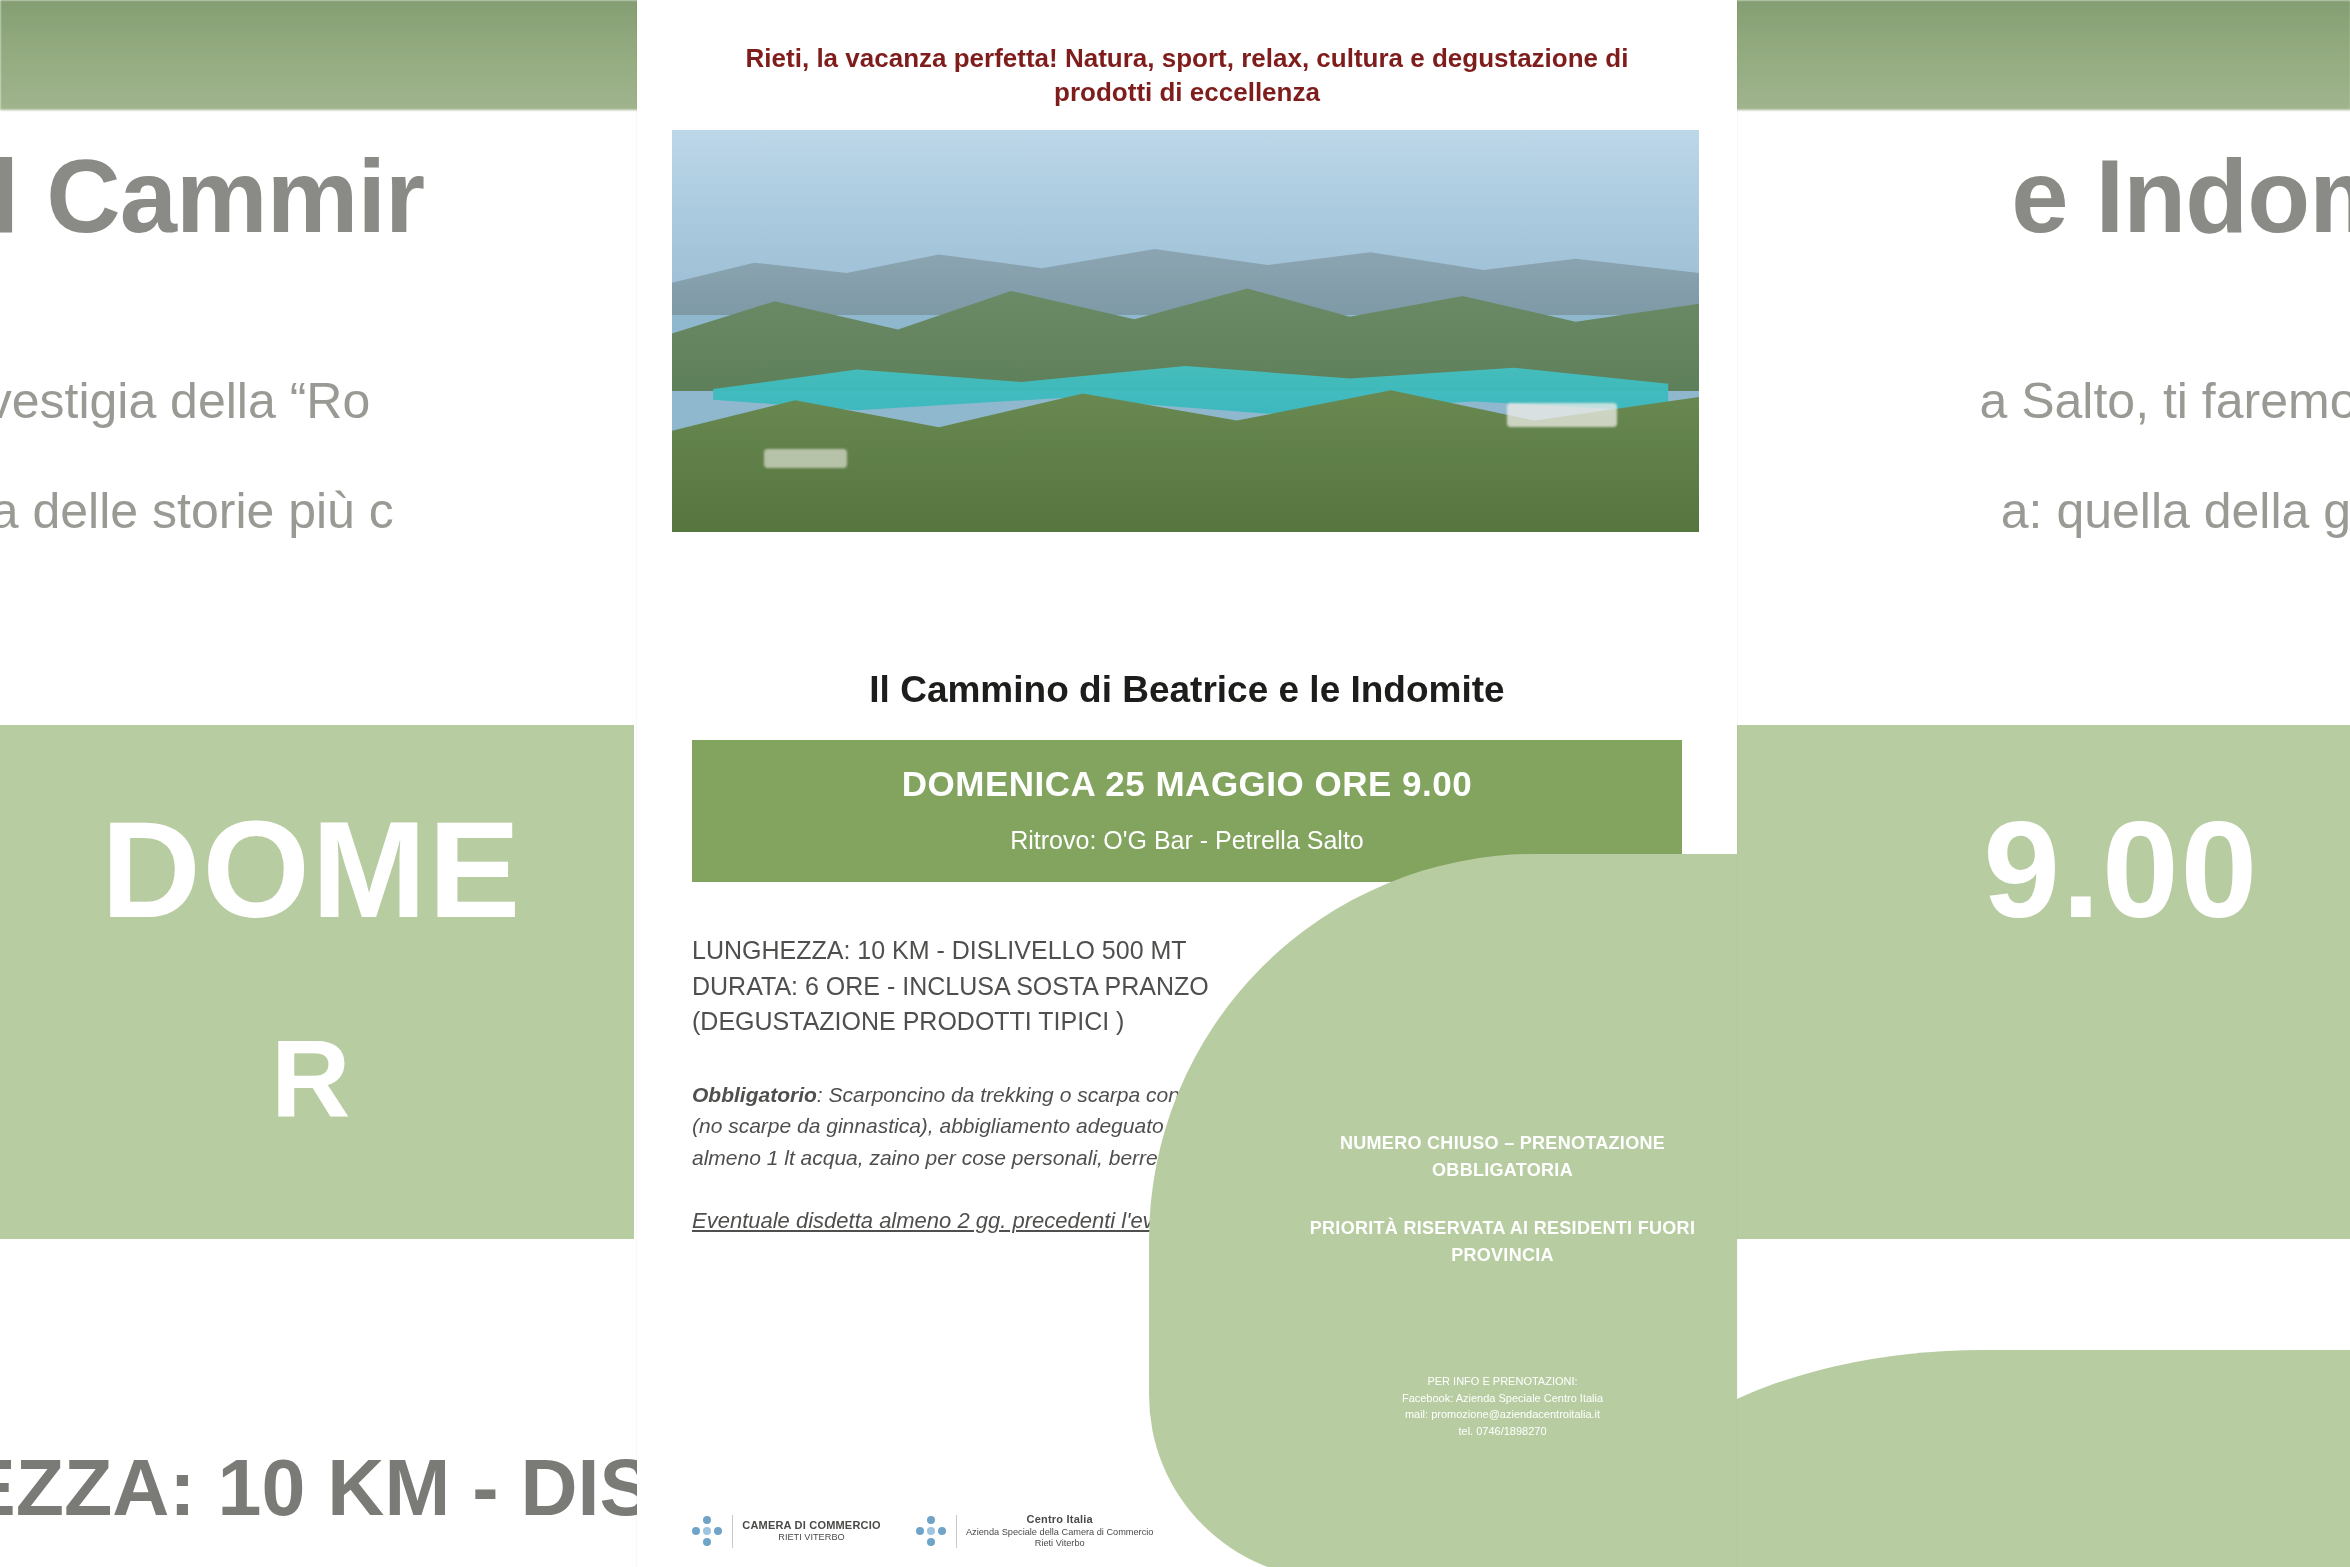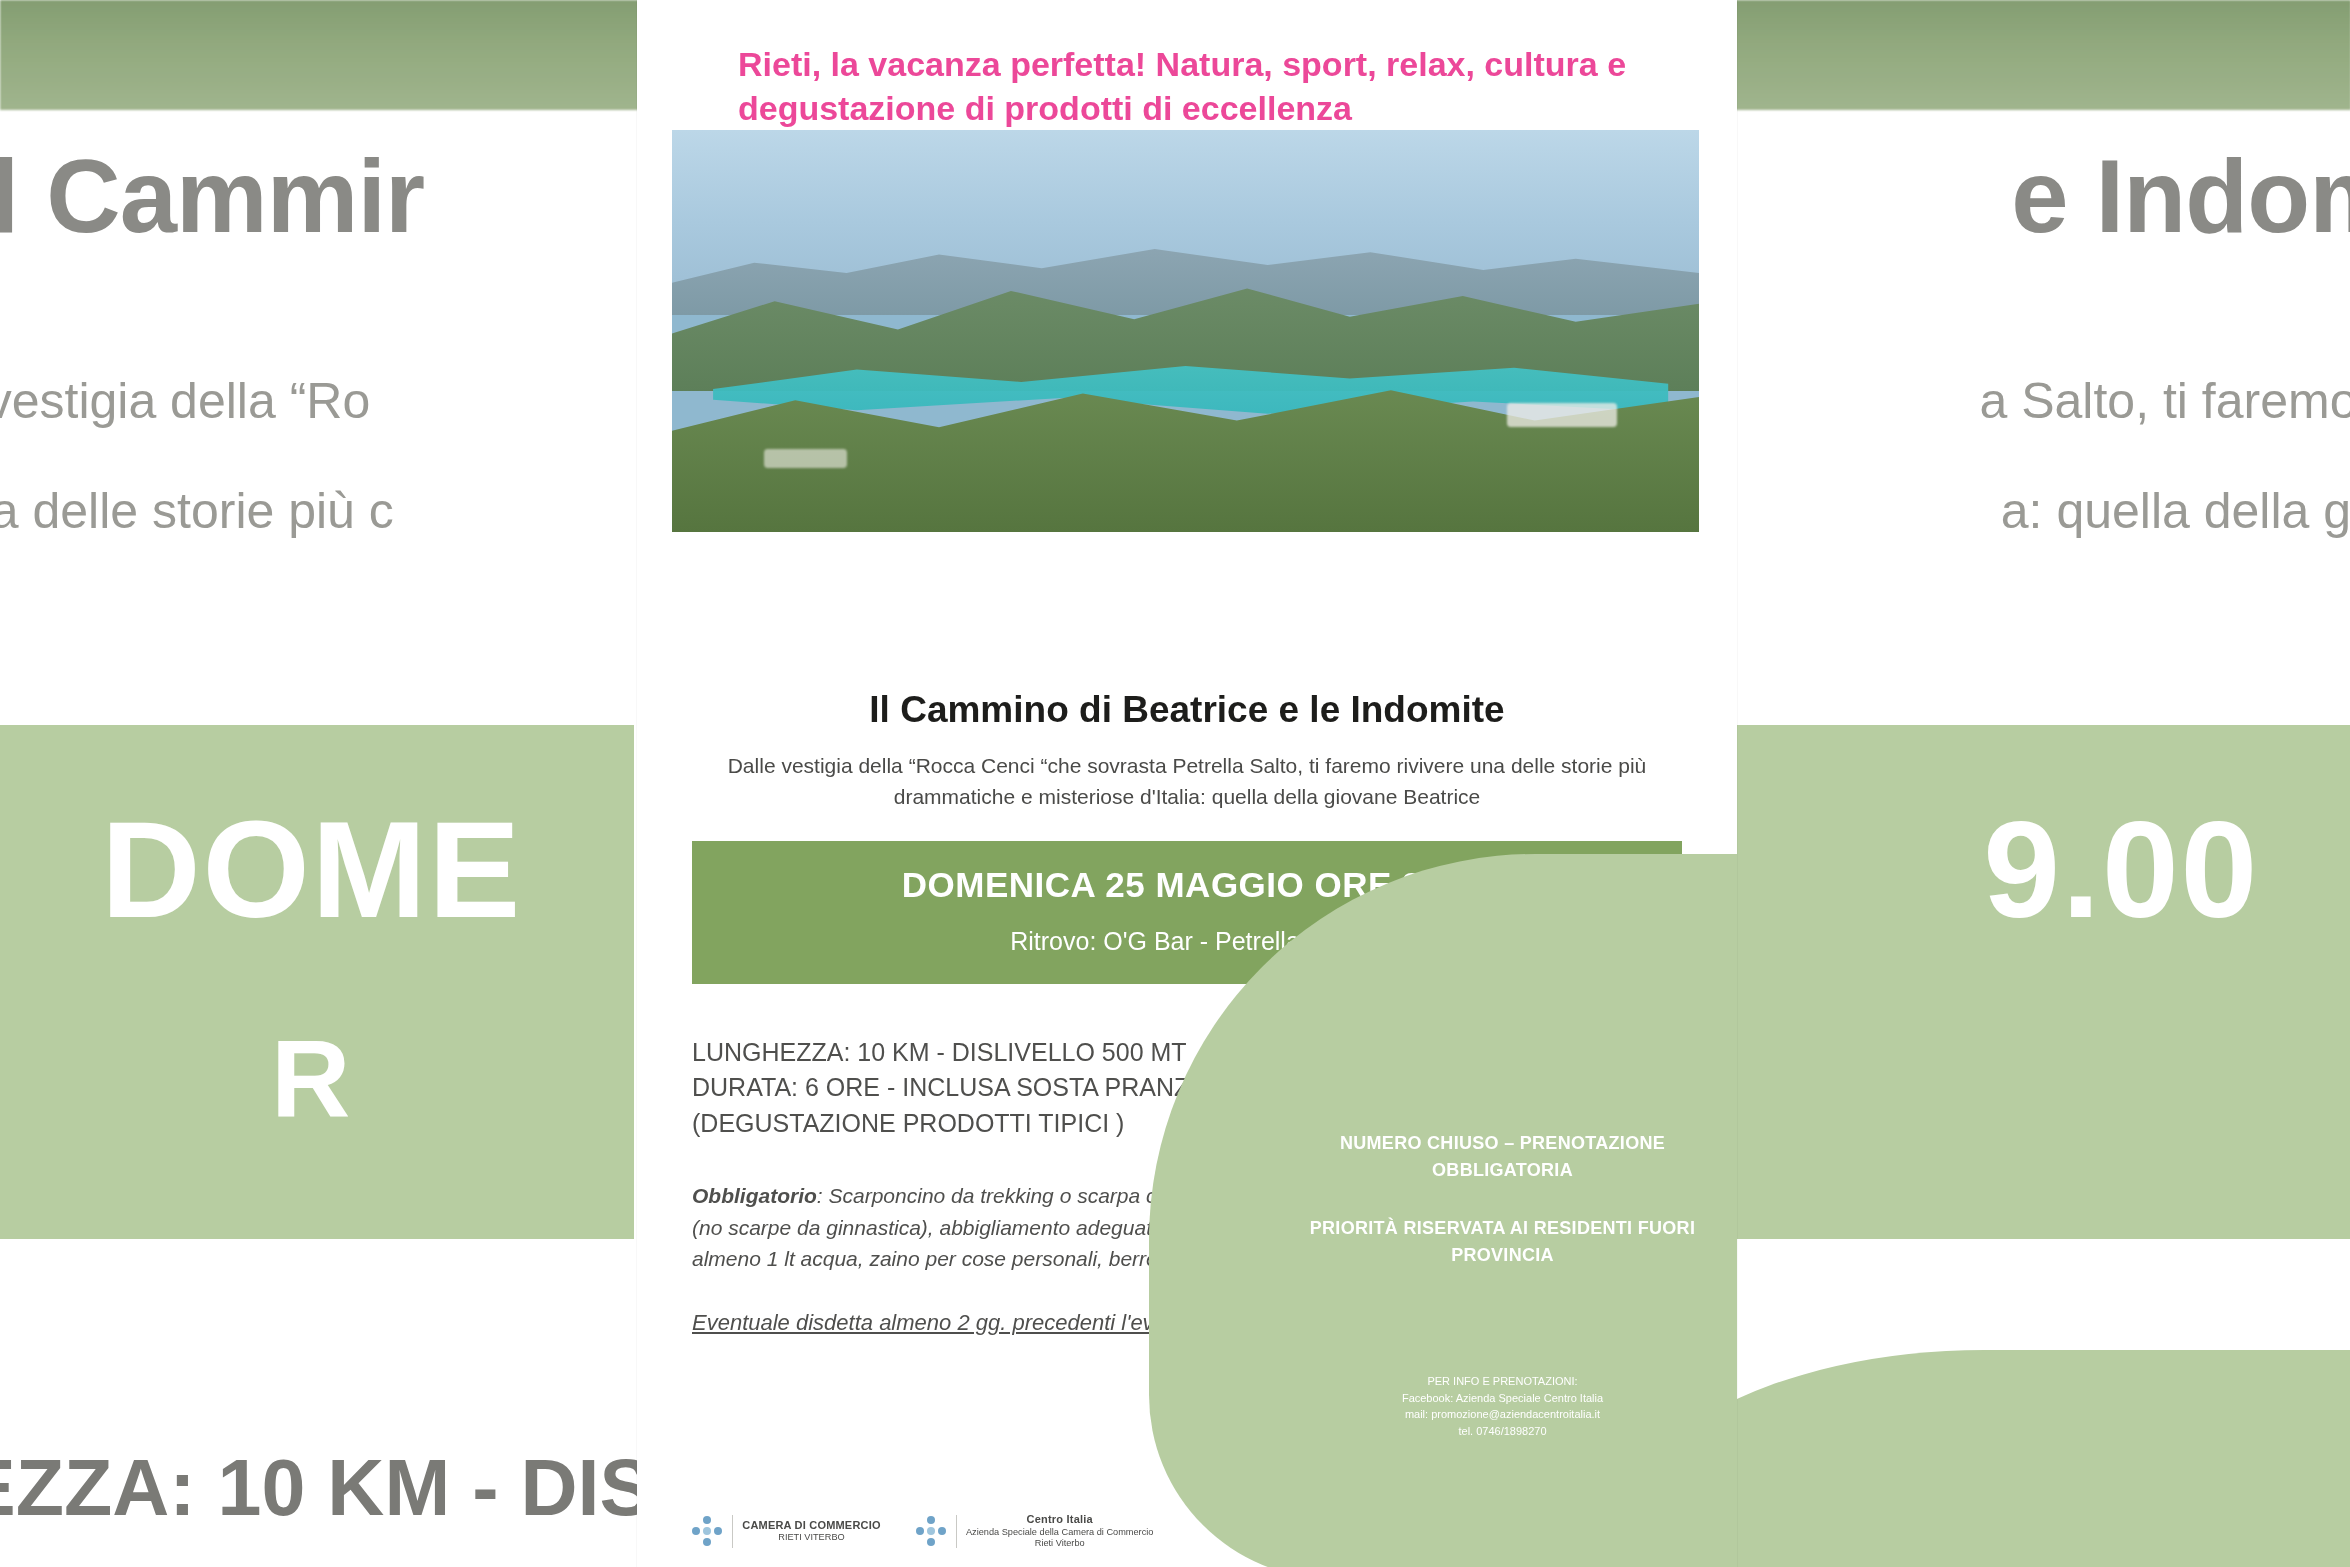--- a/index.html
+++ b/index.html
@@ -119,23 +119,23 @@
     top: 0;
     width: 1100px;
     height: 1568px;
     background: #ffffff;
     overflow: hidden;
     box-shadow: 0 0 0 0.9px rgba(0,0,0,0.03);
   }
 
   .tagline {
     margin: 42px 101px 0 101px;
-    text-align: left;
-    color: #ec4899;
-    font-size: 34px;
+    text-align: center;
+    color: #7f1d1d;
+    font-size: 26px;
     font-weight: 700;
     line-height: 1.3;
   }
 
   .hero-photo {
     position: absolute;
     left: 35px;
     top: 130px;
     width: 1027px;
     height: 402px;
@@ -351,21 +351,20 @@
     <div class="hero-midridge"></div>
     <div class="hero-lake"></div>
     <div class="hero-fore"></div>
     <div class="hero-village"></div>
     <div class="hero-village2"></div>
   </div>
 
   <div style="height:533px"></div>
 
   <div class="flyer-title">Il Cammino di Beatrice e le Indomite</div>
-  <div class="flyer-desc">Dalle vestigia della “Rocca Cenci “che sovrasta Petrella Salto, ti faremo rivivere una delle storie più drammatiche e misteriose d'Italia: quella della giovane Beatrice</div>
 
   <div class="green-box">
     <div class="date">DOMENICA 25 MAGGIO ORE 9.00</div>
     <div class="meet">Ritrovo: O'G Bar - Petrella Salto</div>
   </div>
 
   <div class="details">
     <div class="line">LUNGHEZZA: 10 KM - DISLIVELLO 500 MT</div>
     <div class="line">DURATA: 6 ORE - INCLUSA SOSTA PRANZO (DEGUSTAZIONE PRODOTTI TIPICI )</div>
   </div>

